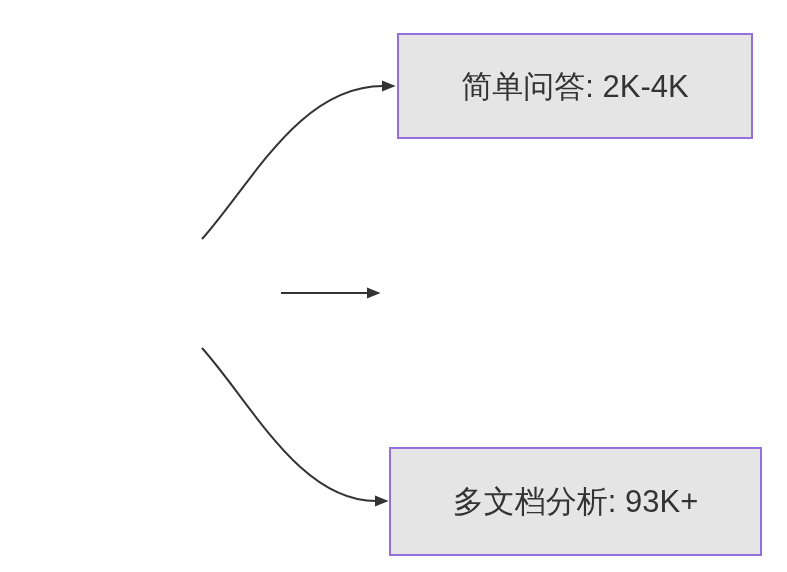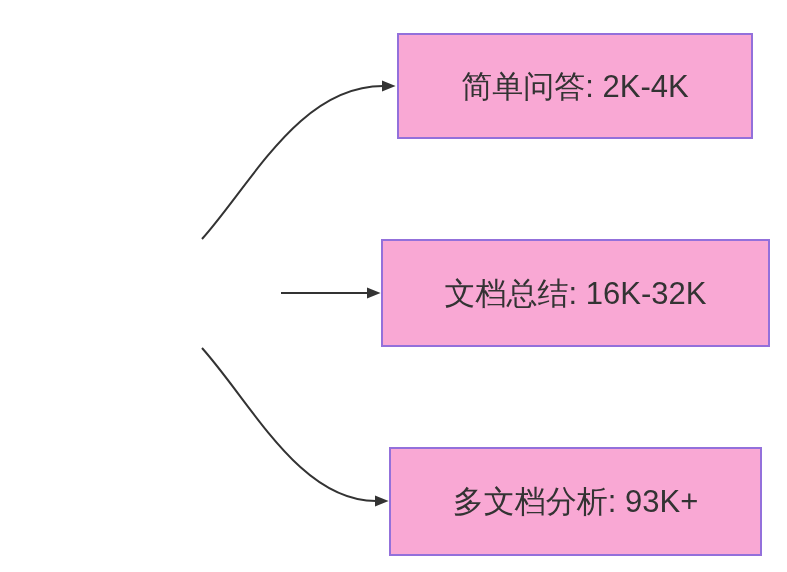--- a/index.html
+++ b/index.html
@@ -6,21 +6,21 @@
   .canvas{
     position:relative;
     width:787px;height:572px;
     background:#ffffff;
     font-family:"Liberation Sans","DejaVu Sans",sans-serif;
     overflow:hidden;
   }
   .edges{position:absolute;left:0;top:0;width:787px;height:572px;}
   .node{
     position:absolute;
-    background:#f9a8d4;
+    background:#e5e5e5;
     border:2px solid #9370DB;
     color:#333333;
     font-size:31px;
     line-height:1;
     display:flex;
     align-items:center;
     justify-content:center;
     box-sizing:border-box;
     white-space:nowrap;
   }
@@ -43,21 +43,18 @@
     <path d="M 202 239 C 252 183, 300 86, 383 86" fill="none" stroke="#333333" stroke-width="2" marker-end="url(#arrowhead)"></path>
     <path d="M 281 293 L 368 293" fill="none" stroke="#333333" stroke-width="2" marker-end="url(#arrowhead)"></path>
     <path d="M 202 348 C 252 404, 300 501, 376 501" fill="none" stroke="#333333" stroke-width="2" marker-end="url(#arrowhead)"></path>
   </svg>
 
 
   <div class="node node-simple-qa">
     <span>简单问答: 2K-4K</span>
   </div>
 
-  <div class="node node-doc-summary">
-    <span>文档总结: 16K-32K</span>
-  </div>
 
   <div class="node node-multi-doc">
     <span>多文档分析: 93K+</span>
   </div>
 
 </div>
 
 </body></html>

